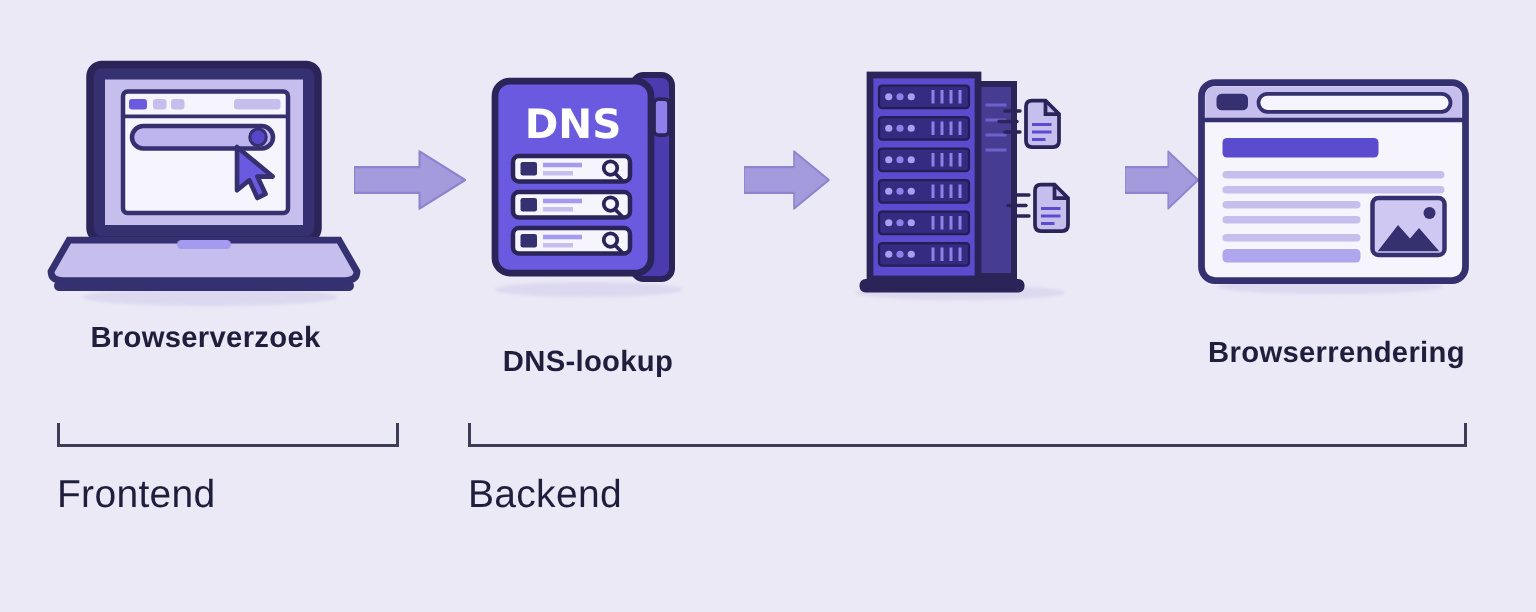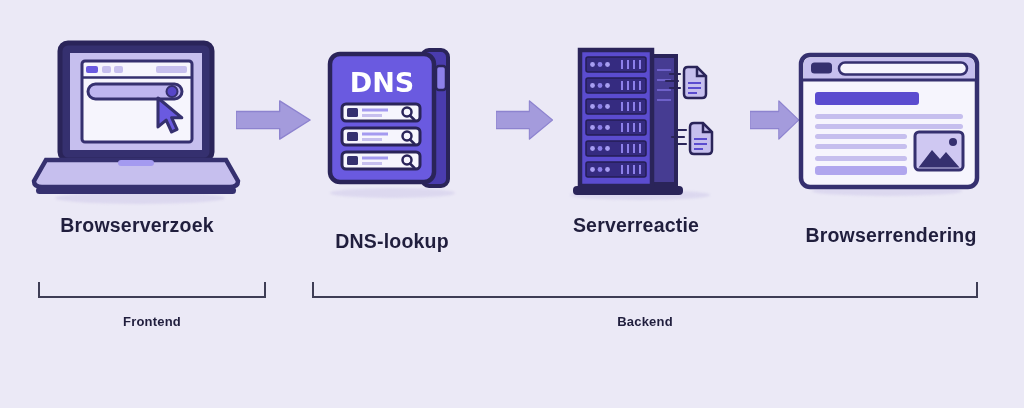--- a/index.html
+++ b/index.html
@@ -13,21 +13,21 @@
   .step-label{
     position:absolute;text-align:center;font-size:19.5px;font-weight:600;
     color:#201e3d;letter-spacing:.2px;
   }
   .arrow{position:absolute;}
   .bracket{
     position:absolute;height:16px;box-sizing:border-box;
     border:2px solid #3e3d55;border-top:none;
   }
   .group-label{
-    position:absolute;text-align:center;font-size:13px;font-weight:700;
+    position:absolute;font-size:26px;font-weight:400;
     color:#201e3d;letter-spacing:.2px;
   }
   svg{display:block;}
 </style>
 </head>
 <body>
 
 <div class="stage">
 
   <div class="shadow" style="left:55px;top:192px;width:170px;height:12px;"></div>
@@ -227,21 +227,20 @@
     <rect x="17" y="114" width="92" height="9" rx="3" fill="#B0A6EE"></rect>
     <g>
       <rect x="117" y="80" width="48" height="38" rx="4" fill="#CFC8F2" stroke="#35306F" stroke-width="3"></rect>
       <circle cx="155" cy="90" r="4" fill="#35306F"></circle>
       <path d="M120.5 115.5 L134 98 L142 107 L148 100 L161.5 115.5 Z" fill="#35306F"></path>
     </g>
   </svg>
 
   <div class="step-label" style="left:27px;width:220px;top:214px;">Browserverzoek</div>
   <div class="step-label" style="left:302px;width:180px;top:230px;">DNS-lookup</div>
-  <div class="step-label" style="left:546px;width:180px;top:214px;">Serverreactie</div>
   <div class="step-label" style="left:791px;width:200px;top:224px;">Browserrendering</div>
 
   <div class="bracket" style="left:38px;top:282px;width:228px;"></div>
   <div class="bracket" style="left:312px;top:282px;width:666px;"></div>
 
   <div class="group-label" style="left:38px;width:228px;top:314px;">Frontend</div>
   <div class="group-label" style="left:312px;width:666px;top:314px;">Backend</div>
 
 </div>
 

